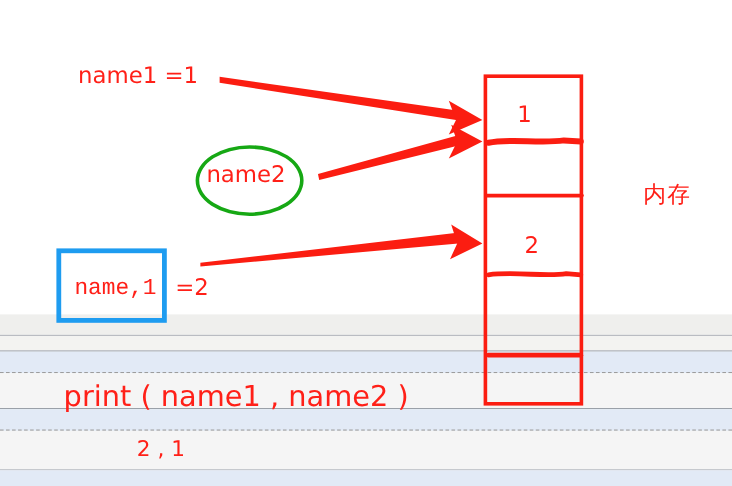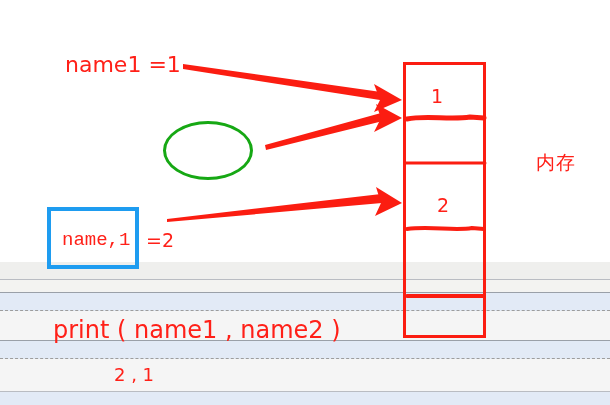--- a/index.html
+++ b/index.html
@@ -51,21 +51,21 @@
     position: absolute;
     color: #ff2018;
     font-family: "DejaVu Sans", sans-serif;
     white-space: nowrap;
     line-height: 1;
   }
 
   .t-name1-eq1 {
     left: 65px;
     top: 54px;
-    font-size: 22px;
+    font-size: 19px;
   }
   .t-name1-eqeq {
     left: 63px;
     top: 137px;
     font-size: 19px;
   }
   .t-name2 {
     left: 172px;
     top: 137px;
     font-size: 19px;
@@ -201,19 +201,20 @@
   </svg>
 
   <div class="redtext t-mem1">1</div>
   <div class="redtext t-mem2">2</div>
   <div class="redtext t-neicun">内存</div>
 
   <div class="green-ellipse"></div>
   <div class="blue-box"></div>
 
   <div class="redtext t-name1-eq1">name1 =1</div>
+  <div class="redtext t-name2">name2</div>
   <div class="redtext t-namecomma1">name,1</div>
   <div class="redtext t-eq2">=2</div>
 
   <div class="redtext t-print">print ( name1 , name2 )</div>
   <div class="redtext t-result">2 , 1</div>
 
 </div>
 
 </body></html>

